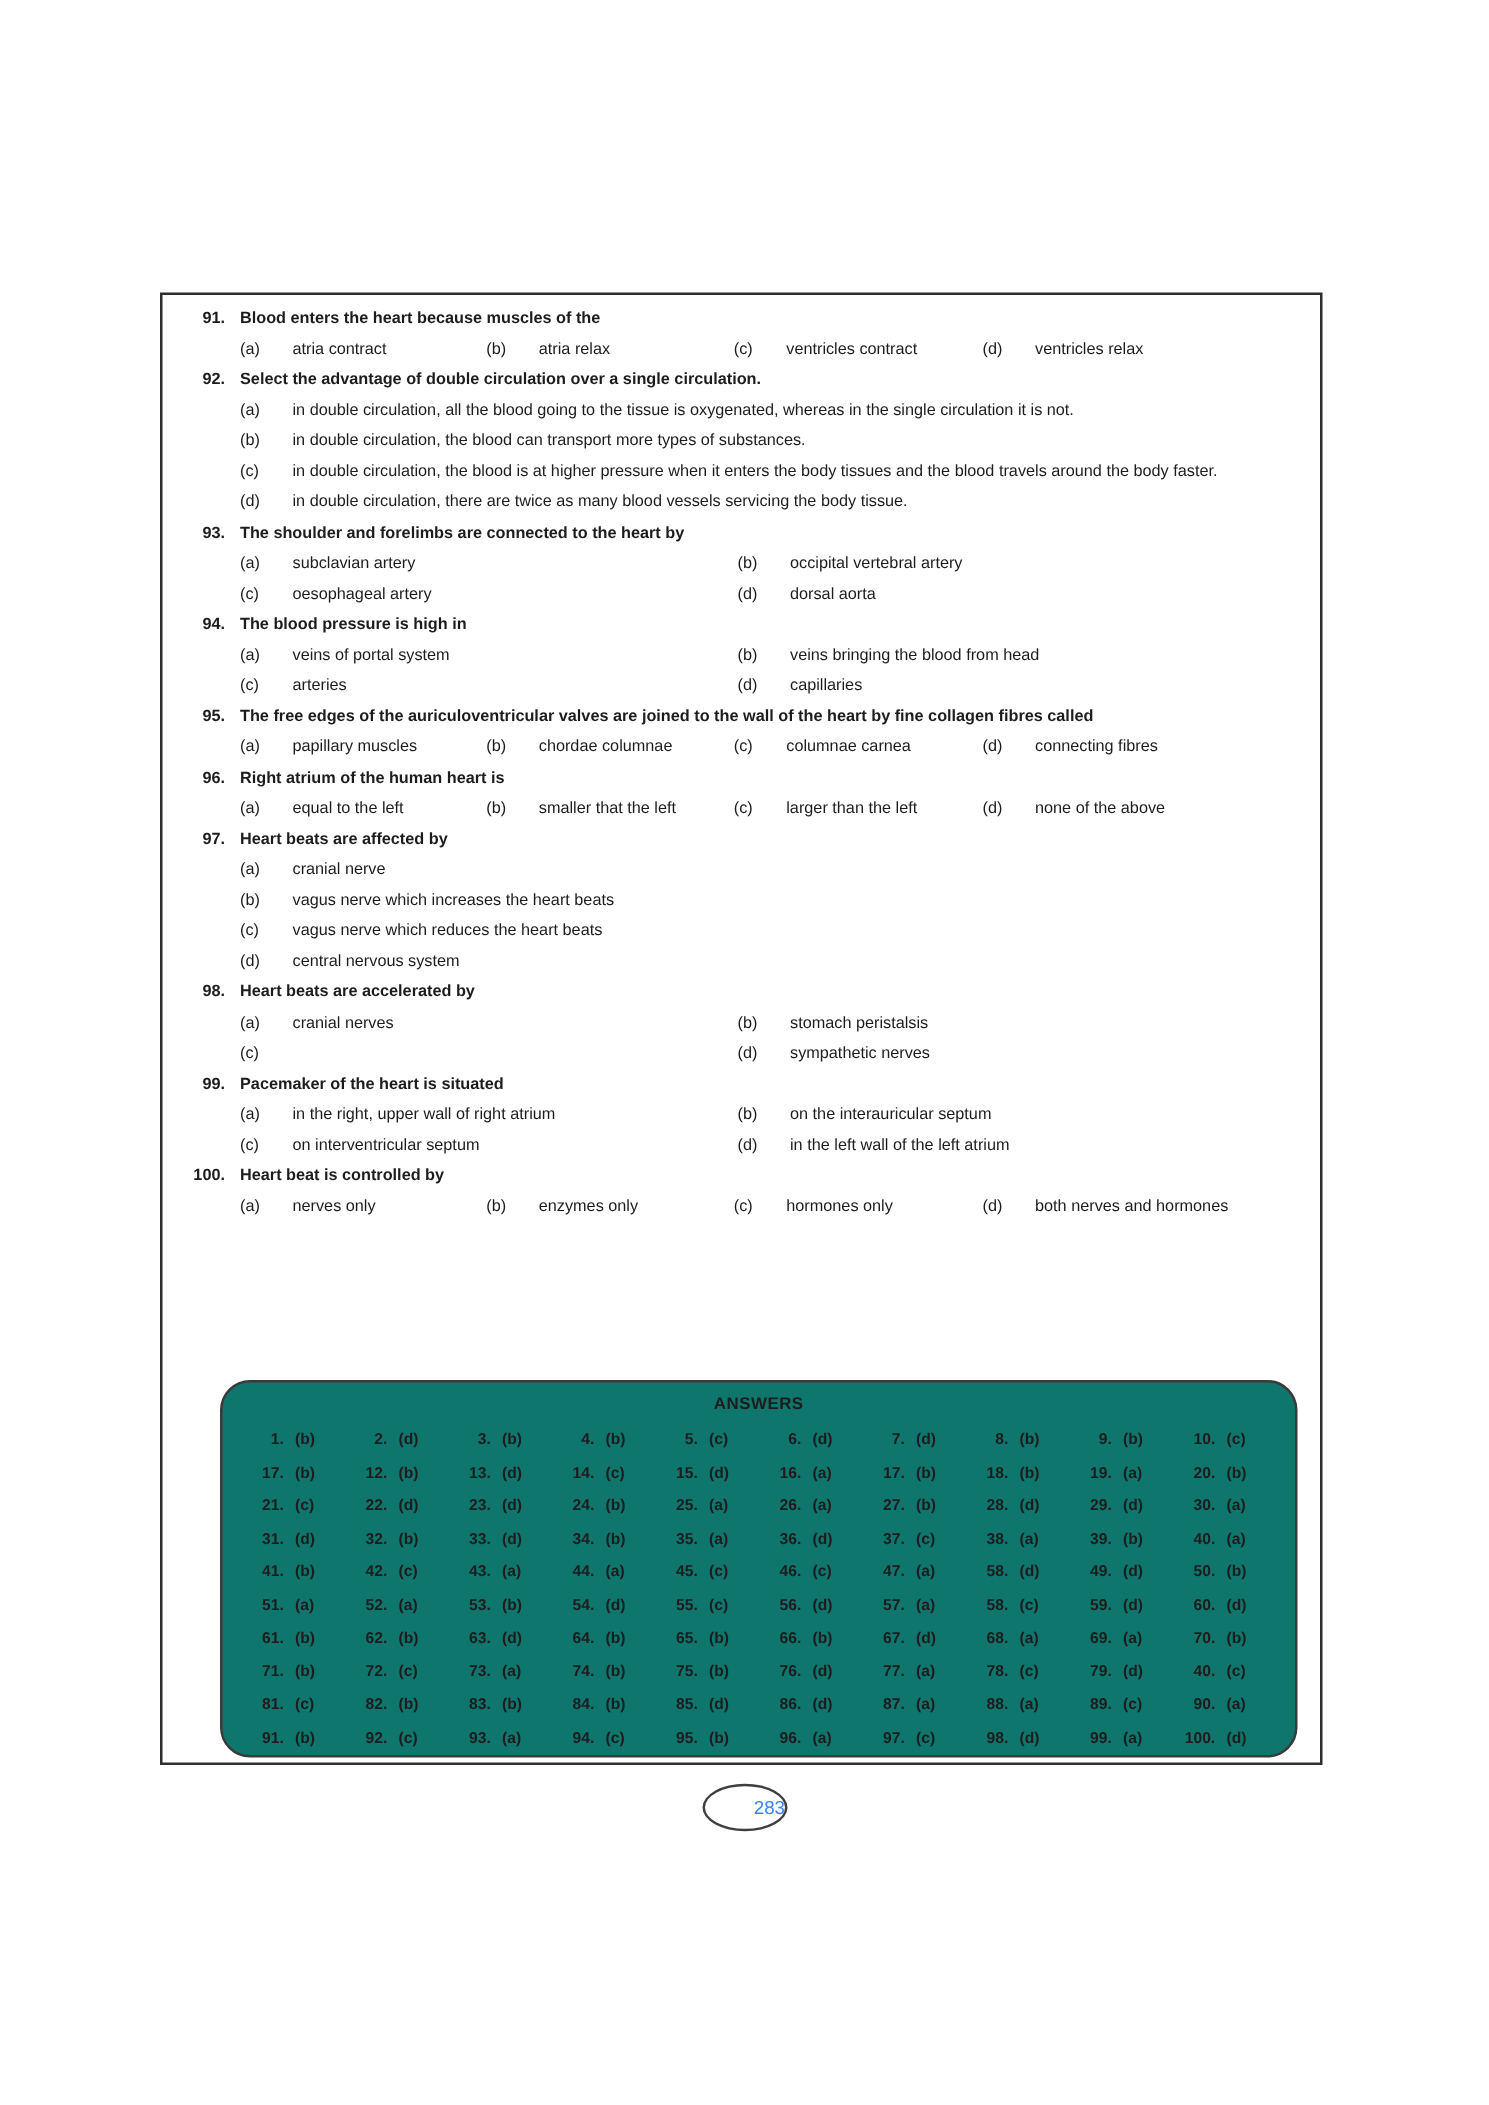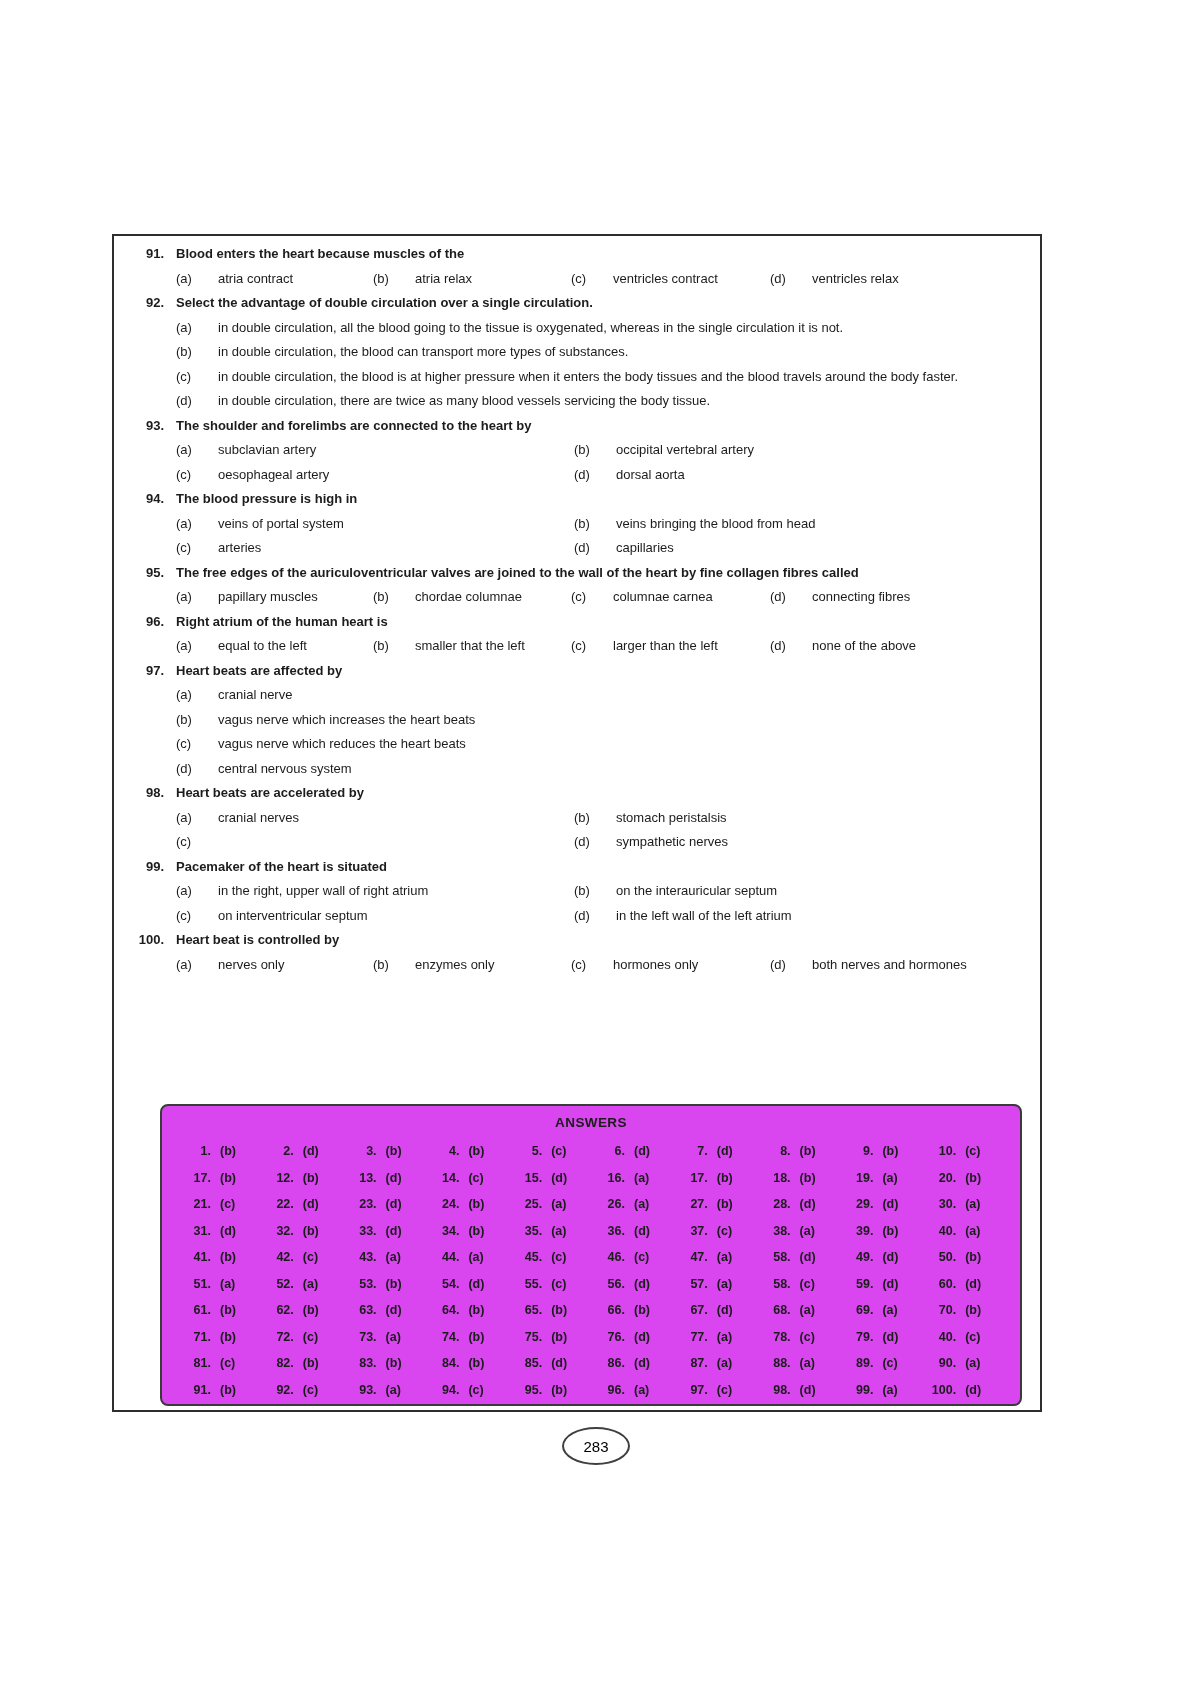--- a/index.html
+++ b/index.html
@@ -2,52 +2,52 @@
 <html><head>
 <meta charset="utf-8">
 <style>
   html,body{margin:0;padding:0;}
   body{
     width:1191px;height:1684px;background:#ffffff;position:relative;
     font-family:"Liberation Sans", sans-serif;color:#1c1c1c;
     -webkit-font-smoothing:antialiased;
   }
   .outer-box{
-    position:absolute;left:112px;top:234px;width:930px;height:1178px;
+    position:absolute;left:128px;top:234px;width:930px;height:1178px;
     border:2px solid #2e2e2e;box-sizing:border-box;background:#fff;
   }
   .questions{position:absolute;left:10px;top:6px;right:14px;}
   .q-head{display:flex;font-weight:bold;font-size:13px;line-height:24.5px;}
   .q-num{flex:0 0 40px;text-align:right;margin-right:12px;}
   .q-text{flex:1;}
   .opts{margin-left:52px;}
   .opts.cols4{display:grid;grid-template-columns:197px 198px 199px auto;}
   .opts.cols2{display:grid;grid-template-columns:398px auto;}
   .opts.stack{display:block;}
   .opt{display:flex;font-size:13px;line-height:24.5px;}
   .opt-letter{flex:0 0 42px;}
   .opt-text{flex:1;padding-right:4px;}
   .answers-box{
     position:absolute;left:46px;top:868px;width:862px;height:302px;
-    background:#d946ef;border:2px solid #3a3a3a;border-radius:8px;
+    background:#0f766e;border:2px solid #3a3a3a;border-radius:24px;
     box-sizing:border-box;padding:8px 15px 6px 15px;
   }
   .answers-title{
     text-align:center;font-weight:bold;font-size:13.5px;line-height:18px;
     margin-bottom:6px;letter-spacing:0.4px;
   }
   .ans-row{display:grid;grid-template-columns:repeat(10,1fr);line-height:26.5px;}
   .ans-cell{display:flex;font-weight:bold;font-size:12.5px;}
   .ans-num{flex:0 0 34px;text-align:right;margin-right:9px;}
   .ans-letter{flex:0 0 auto;}
   .page-oval{
     position:absolute;left:562px;top:1427px;width:68px;height:38px;
     border:2px solid #3f3f3f;border-radius:50%;box-sizing:border-box;
-    display:flex;align-items:center;justify-content:center;
-    font-size:15px;color:#000000;
+    display:flex;align-items:center;justify-content:flex-end;
+    font-size:15px;color:#3b82f6;
   }
 </style>
 </head>
 <body>
 
 <div class="outer-box">
   <div class="questions">
       <div class="question">
         <div class="q-head">
           <span class="q-num">91.</span>

